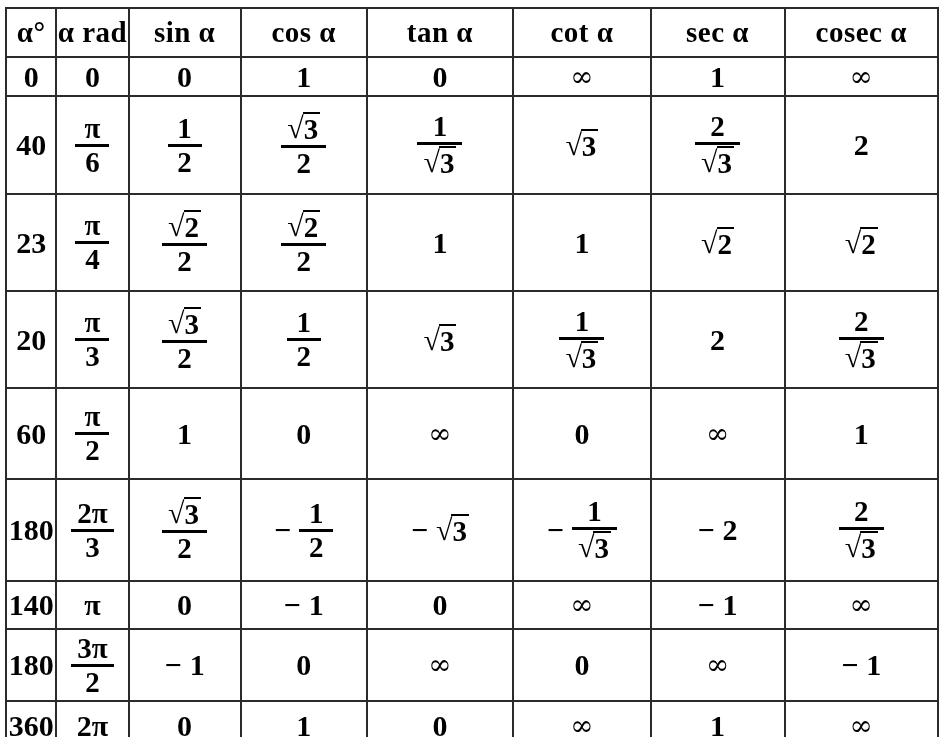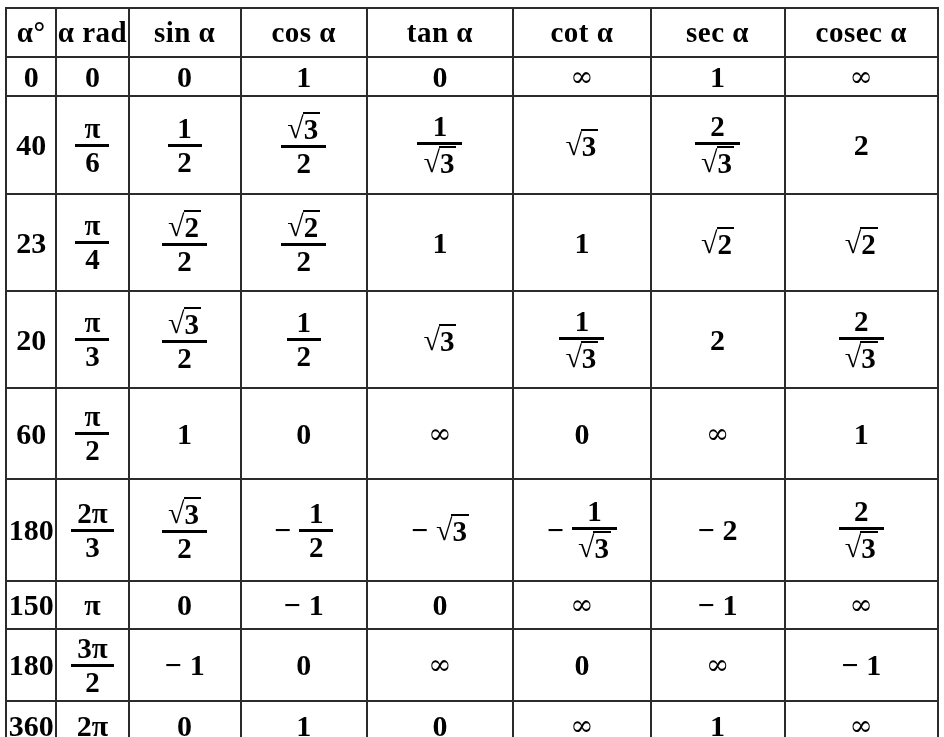--- a/index.html
+++ b/index.html
@@ -526,21 +526,21 @@
                 <span class="bar"></span>
                 <span class="den"><span class="radical">
                     <span class="surd">√</span>
                     <span class="radicand">3</span>
                   </span></span>
               </span>
             </span>
           </td>
         </tr>
         <tr class="r-180">
-          <td><span class="scalar">150</span></td>
+          <td><span class="scalar">140</span></td>
           <td>
             <span class="cell-inner">
               <span class="scalar">π</span>
             </span>
           </td>
           <td>
             <span class="cell-inner">
               <span class="scalar">0</span>
             </span>
           </td>

